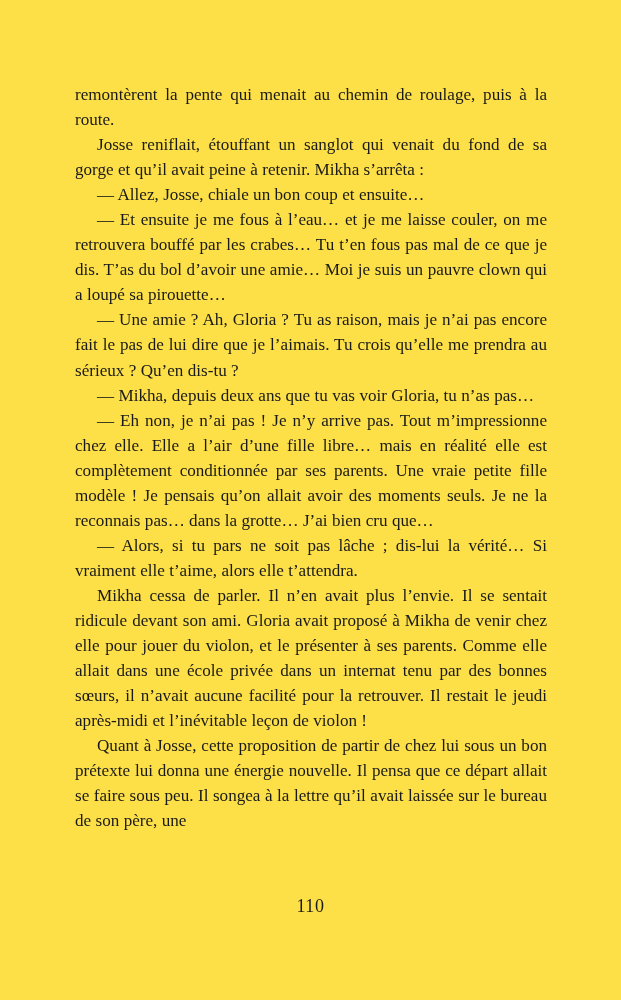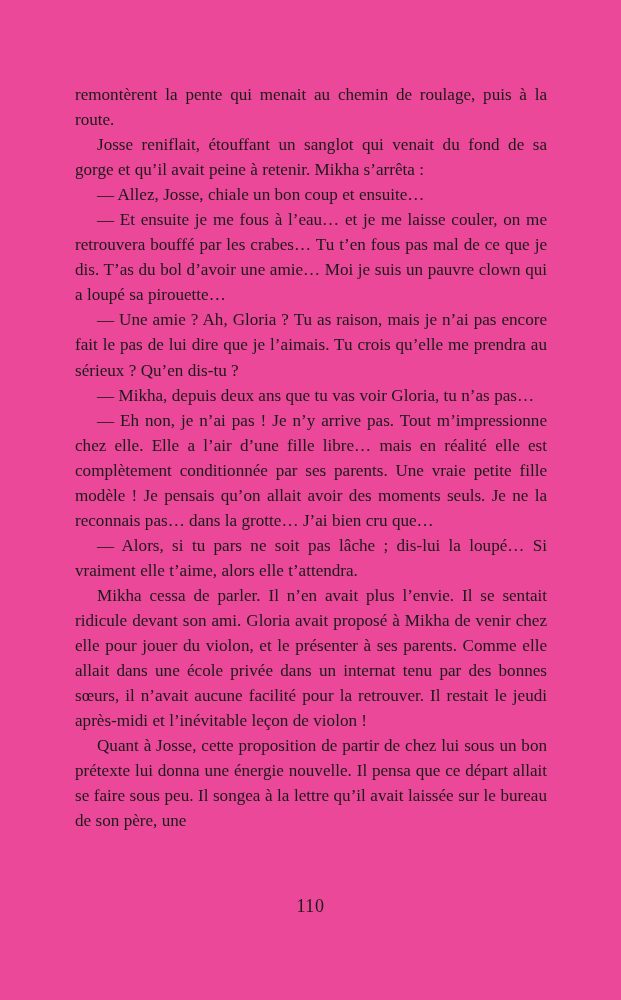--- a/index.html
+++ b/index.html
@@ -17,21 +17,21 @@
     color: #1a1a1a;
     -webkit-font-smoothing: antialiased;
   }
 
   .page {
     position: absolute;
     left: 0;
     top: 0;
     width: 621px;
     height: 1000px;
-    background: #ec4899;
+    background: #fde047;
   }
 
   .text-block {
     position: absolute;
     left: 75px;
     top: 82px;
     width: 472px;
   }
 
   .para {
@@ -82,21 +82,21 @@
     <p class="para dialogue">— Allez, Josse, chiale un bon coup et ensuite…</p>
 
     <p class="para dialogue">— Et ensuite je me fous à l’eau… et je me laisse couler, on me retrouvera bouffé par les crabes… Tu t’en fous pas mal de ce que je dis. T’as du bol d’avoir une amie… Moi je suis un pauvre clown qui a loupé sa pirouette…</p>
 
     <p class="para dialogue">— Une amie ? Ah, Gloria ? Tu as raison, mais je n’ai pas encore fait le pas de lui dire que je l’aimais. Tu crois qu’elle me prendra au sérieux ? Qu’en dis-tu ?</p>
 
     <p class="para dialogue">— Mikha, depuis deux ans que tu vas voir Gloria, tu n’as pas…</p>
 
     <p class="para dialogue">— Eh non, je n’ai pas ! Je n’y arrive pas. Tout m’impressionne chez elle. Elle a l’air d’une fille libre… mais en réalité elle est complètement conditionnée par ses parents. Une vraie petite fille modèle ! Je pensais qu’on allait avoir des moments seuls. Je ne la reconnais pas… dans la grotte… J’ai bien cru que…</p>
 
-    <p class="para dialogue">— Alors, si tu pars ne soit pas lâche ; dis-lui la loupé… Si vraiment elle t’aime, alors elle t’attendra.</p>
+    <p class="para dialogue">— Alors, si tu pars ne soit pas lâche ; dis-lui la vérité… Si vraiment elle t’aime, alors elle t’attendra.</p>
 
     <p class="para">Mikha cessa de parler. Il n’en avait plus l’envie. Il se sentait ridicule devant son ami. Gloria avait proposé à Mikha de venir chez elle pour jouer du violon, et le présenter à ses parents. Comme elle allait dans une école privée dans un internat tenu par des bonnes sœurs, il n’avait aucune facilité pour la retrouver. Il restait le jeudi après-midi et l’inévitable leçon de violon !</p>
 
 
     <p class="para">Quant à Josse, cette proposition de partir de chez lui sous un bon prétexte lui donna une énergie nouvelle. Il pensa que ce départ allait se faire sous peu. Il songea à la lettre qu’il avait laissée sur le bureau de son père, une</p>
 
   </div>
 
   <div class="folio">110</div>
 

